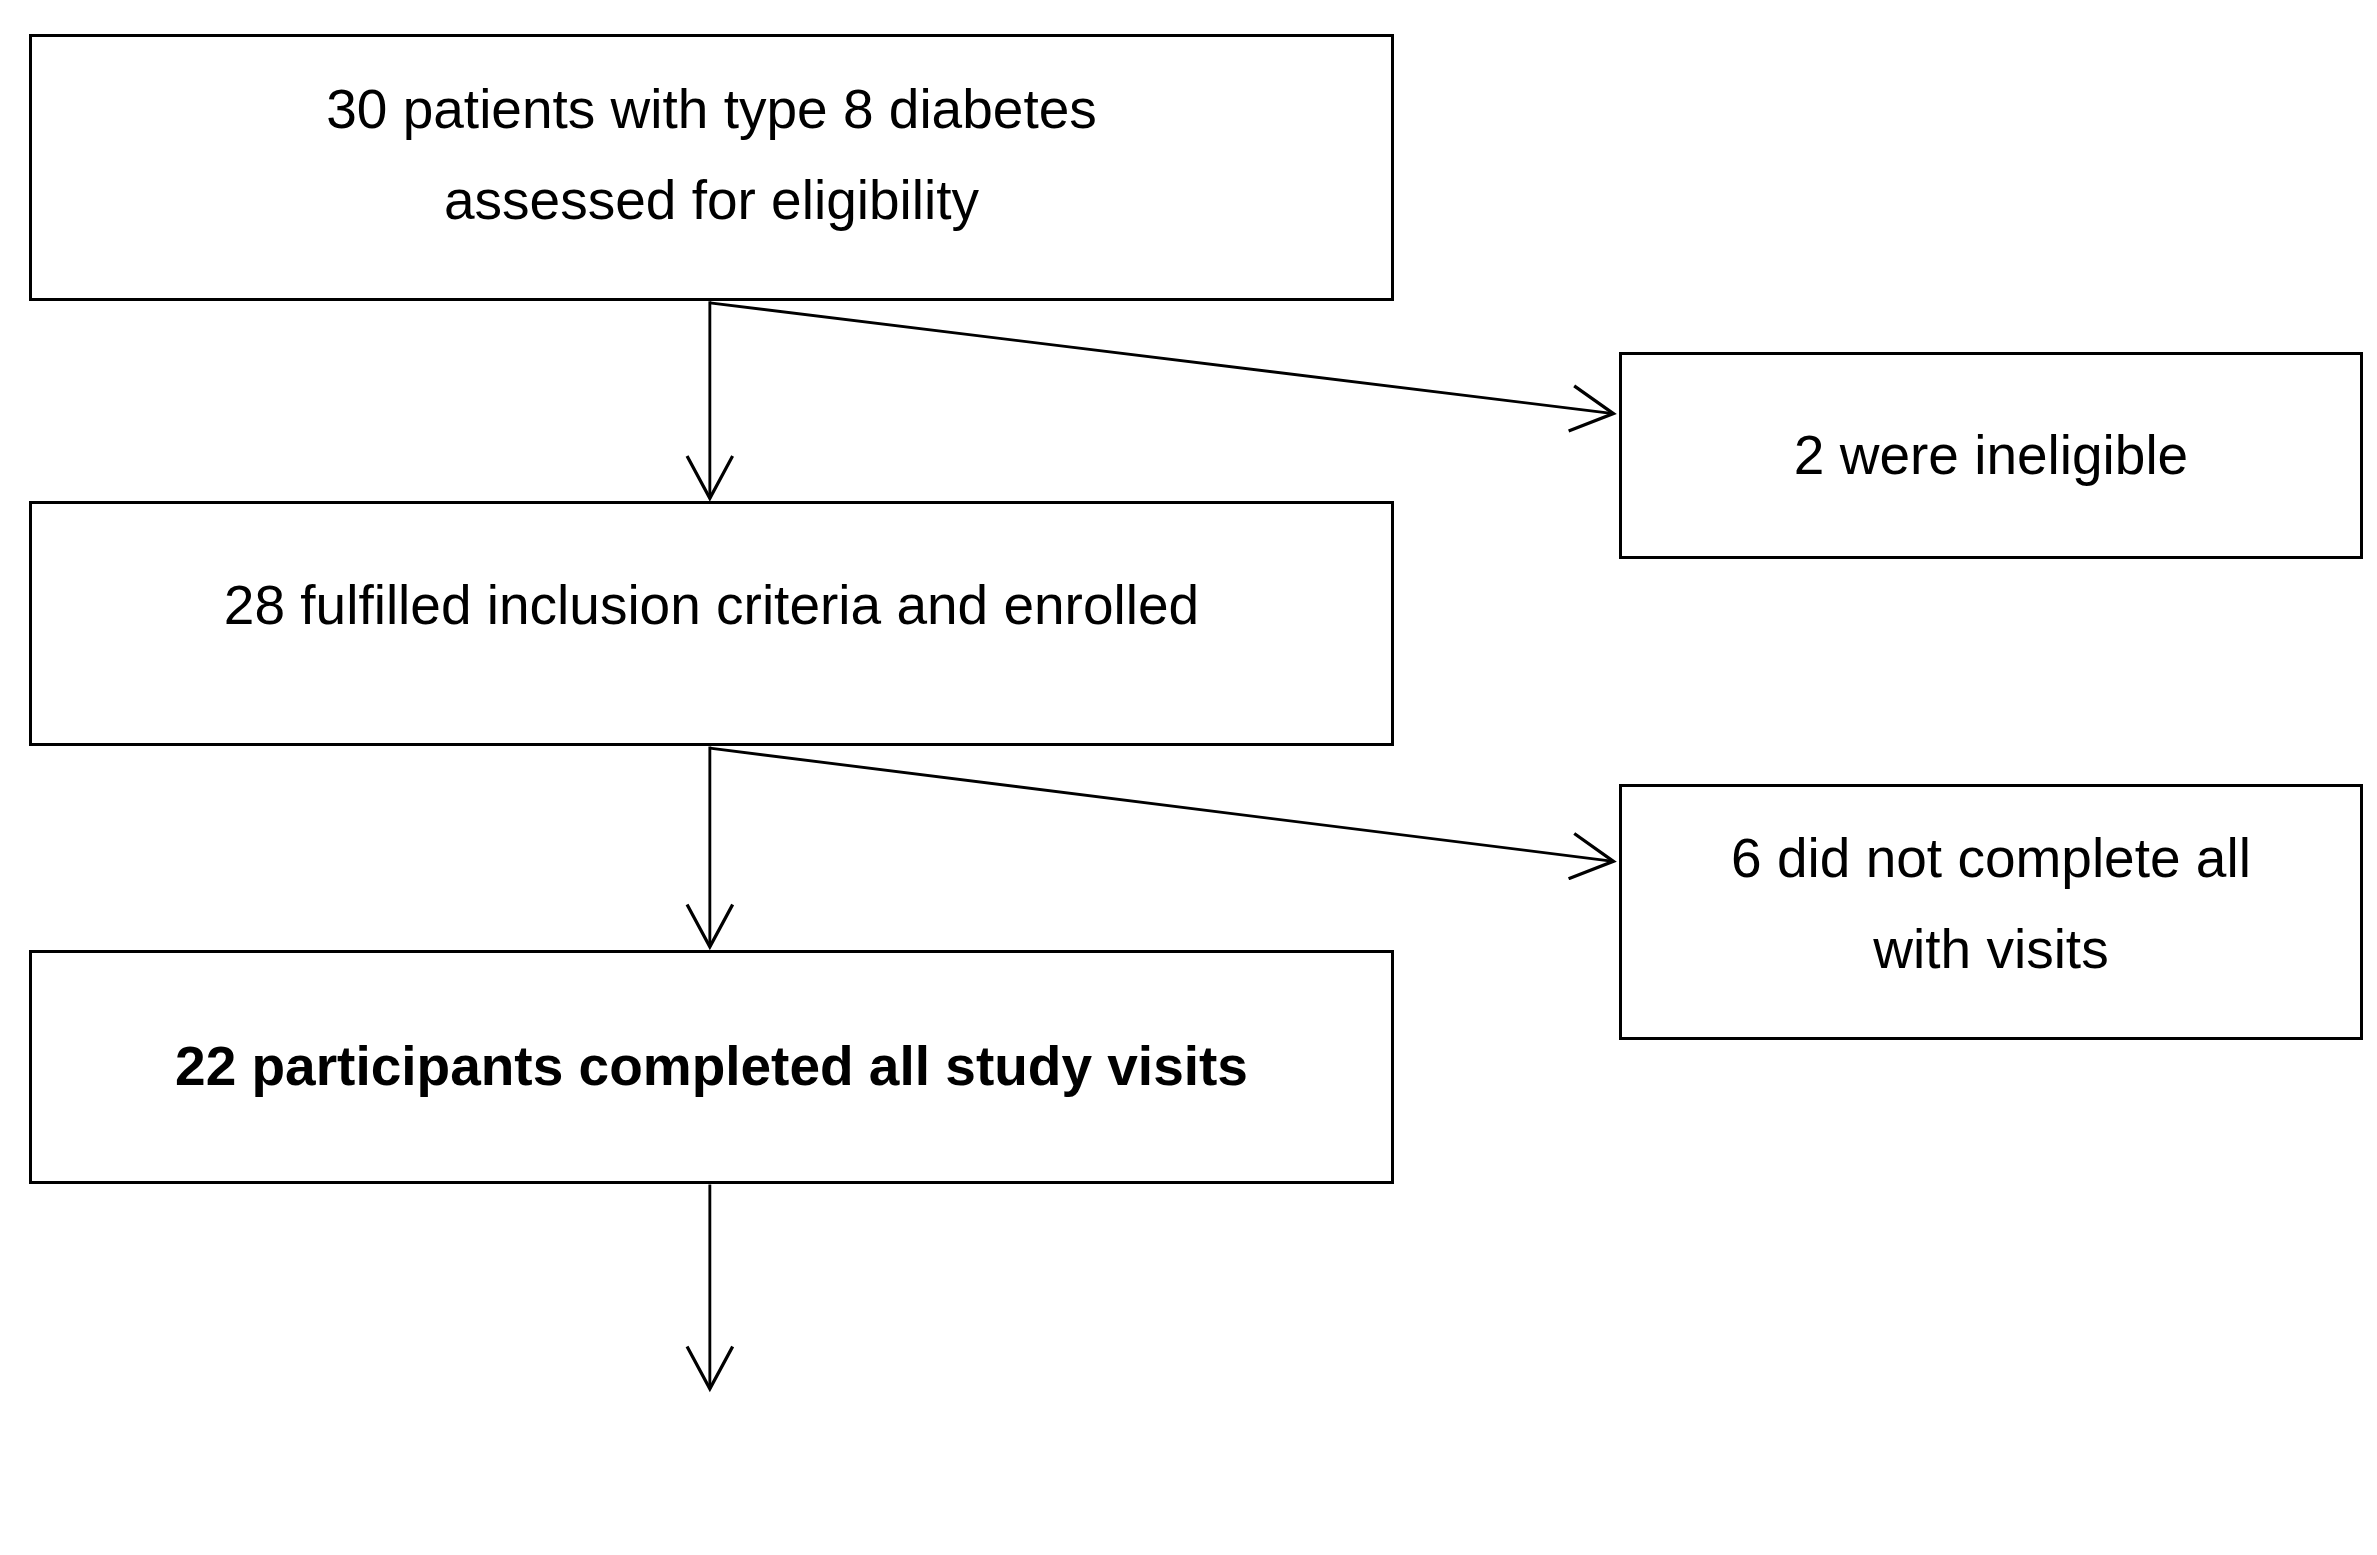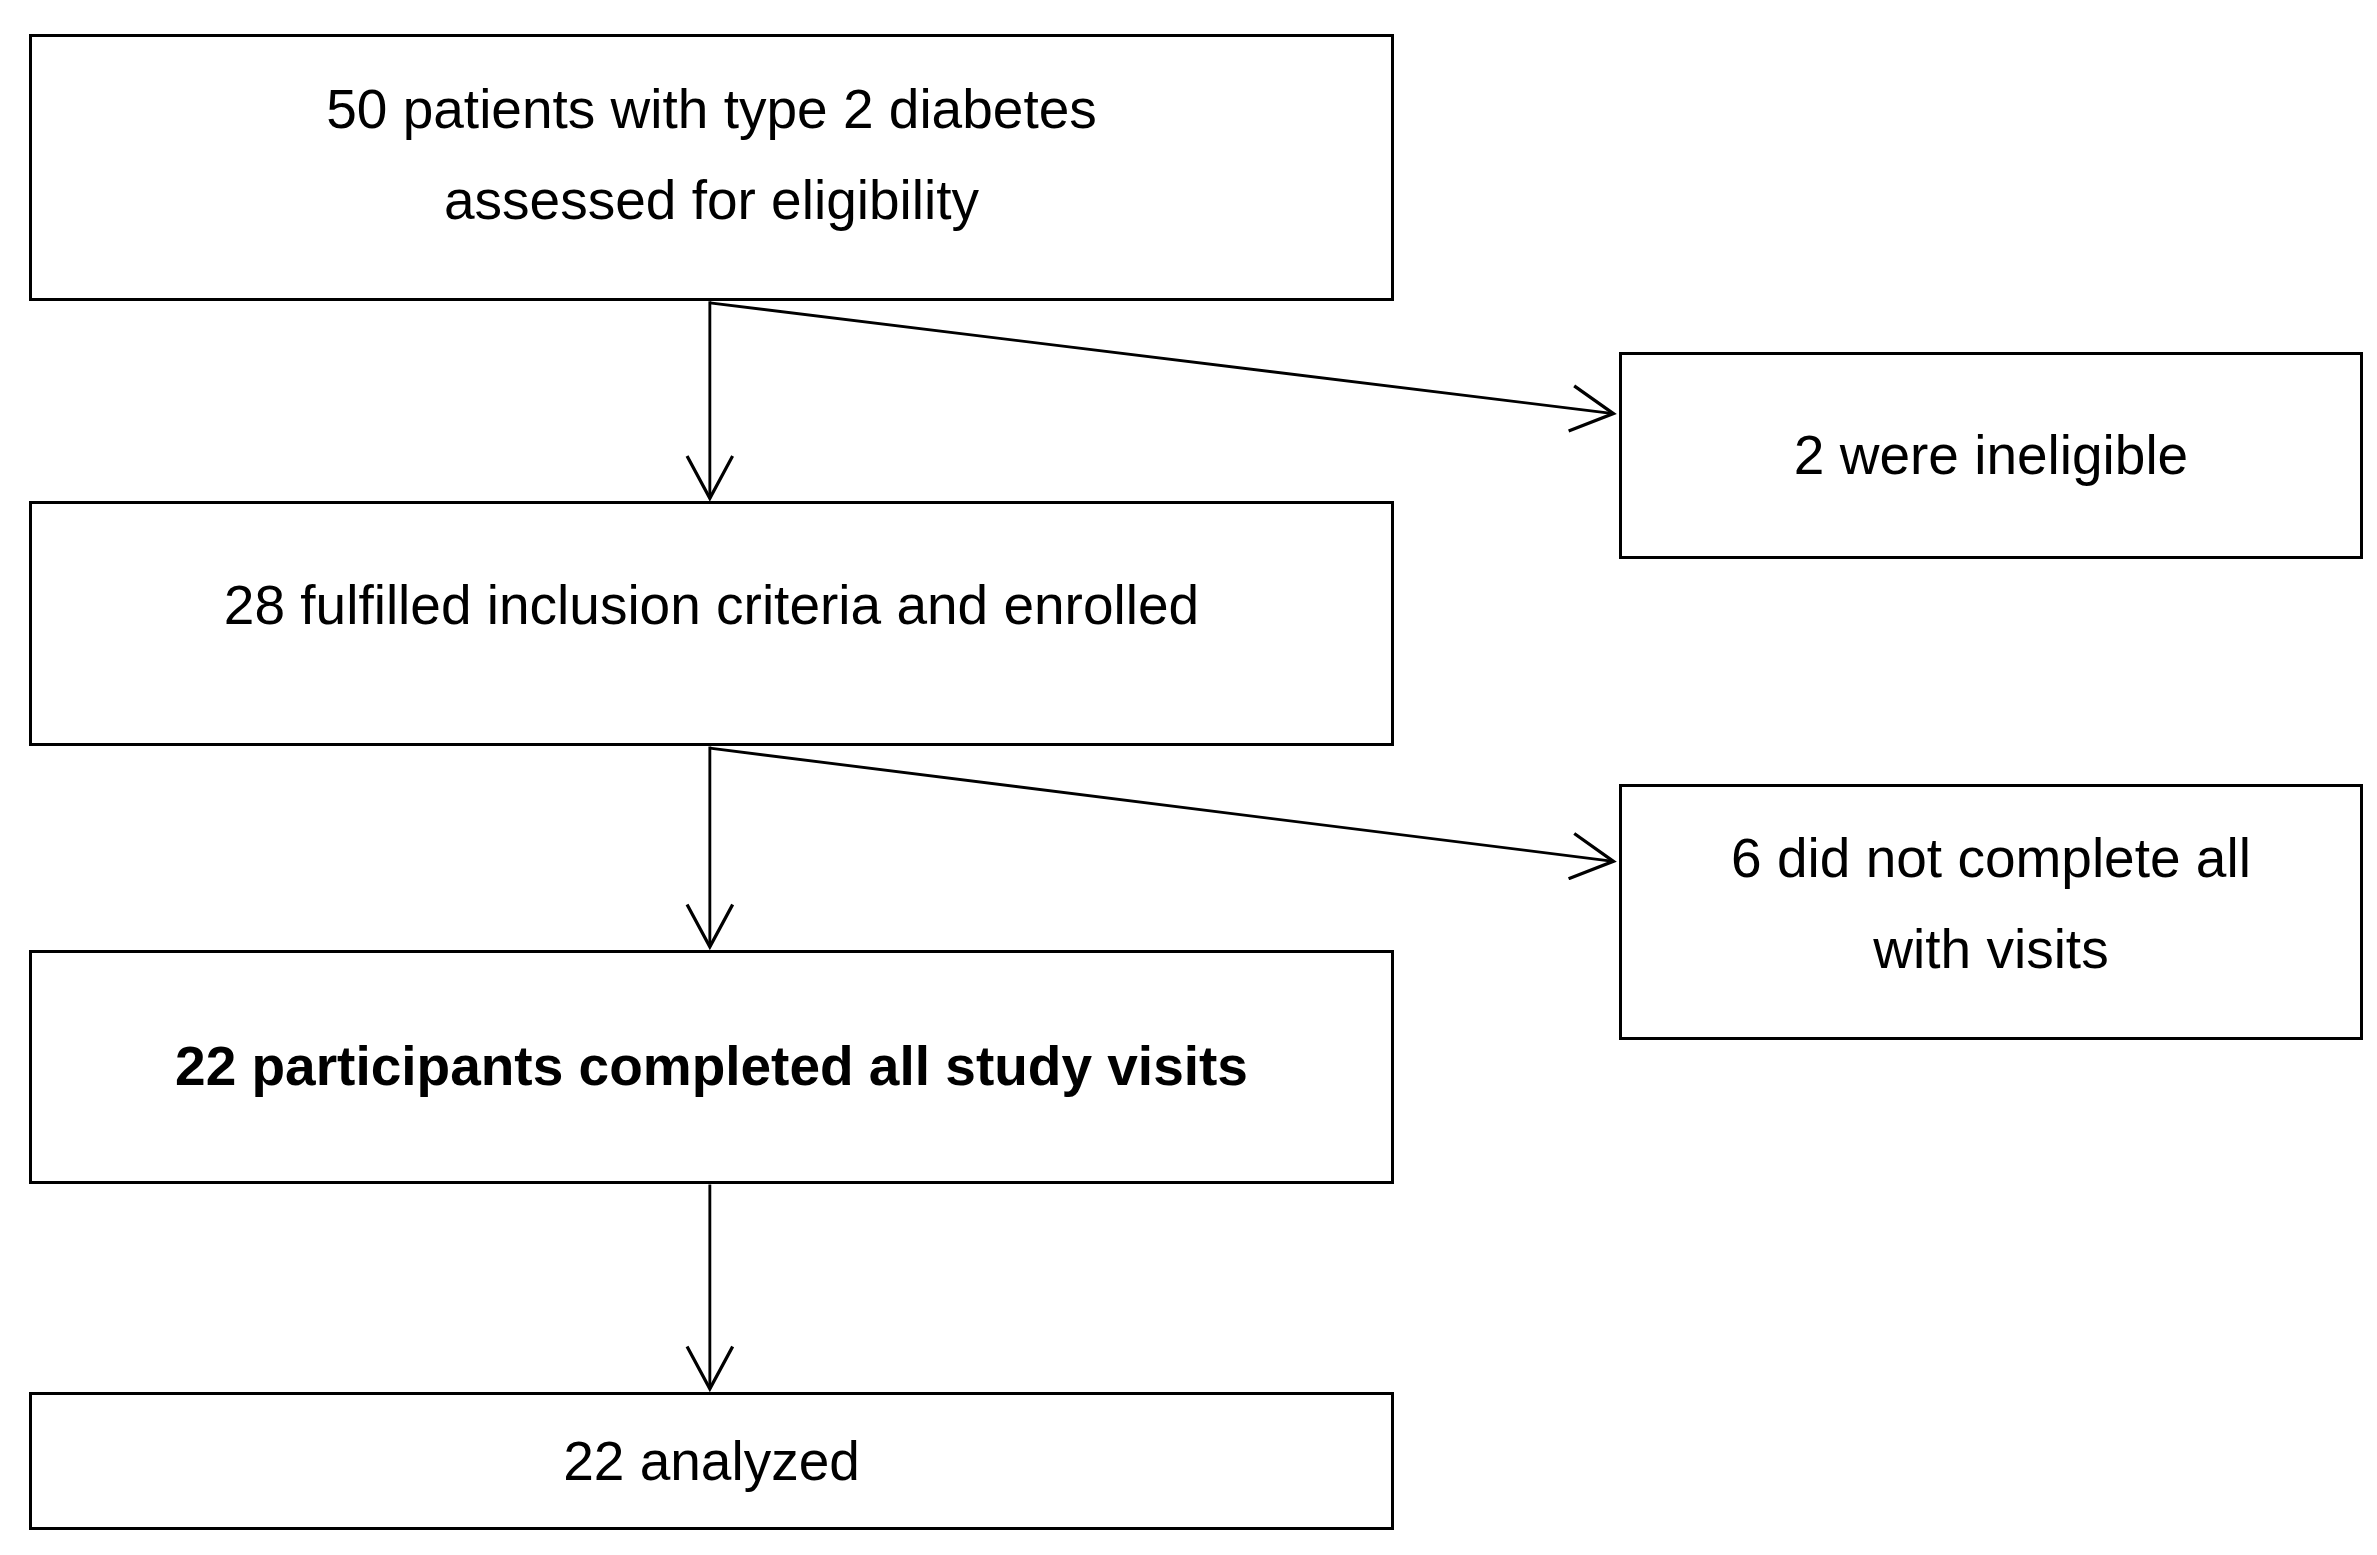--- a/index.html
+++ b/index.html
@@ -69,39 +69,36 @@
     </defs>
 
     <line class="flow-line" x1="872" y1="370" x2="872" y2="612" marker-end="url(#open-arrowhead)"></line>
     <line class="flow-line" x1="872" y1="372" x2="1982" y2="508" marker-end="url(#open-arrowhead)"></line>
     <line class="flow-line" x1="872" y1="917" x2="872" y2="1163" marker-end="url(#open-arrowhead)"></line>
     <line class="flow-line" x1="872" y1="919" x2="1982" y2="1058" marker-end="url(#open-arrowhead)"></line>
     <line class="flow-line" x1="872" y1="1455" x2="872" y2="1706" marker-end="url(#open-arrowhead)"></line>
   </svg>
 
   <div class="box" id="box-assessed">
-    <span class="line">50 patients with type 2 diabetes</span>
+    <span class="line">30 patients with type 8 diabetes</span>
     <span class="line">assessed for eligibility</span>
   </div>
 
   <div class="box" id="box-ineligible">
     <span class="line">2 were ineligible</span>
   </div>
 
   <div class="box" id="box-enrolled">
     <span class="line">28 fulfilled inclusion criteria and enrolled</span>
   </div>
 
   <div class="box" id="box-not-completed">
     <span class="line">6 did not complete all</span>
     <span class="line">with visits</span>
   </div>
 
   <div class="box" id="box-completed">
     <span class="line">22 participants completed all study visits</span>
   </div>
 
-  <div class="box" id="box-analyzed">
-    <span class="line">22 analyzed</span>
-  </div>
 
 </div>
 
 
 </body></html>

